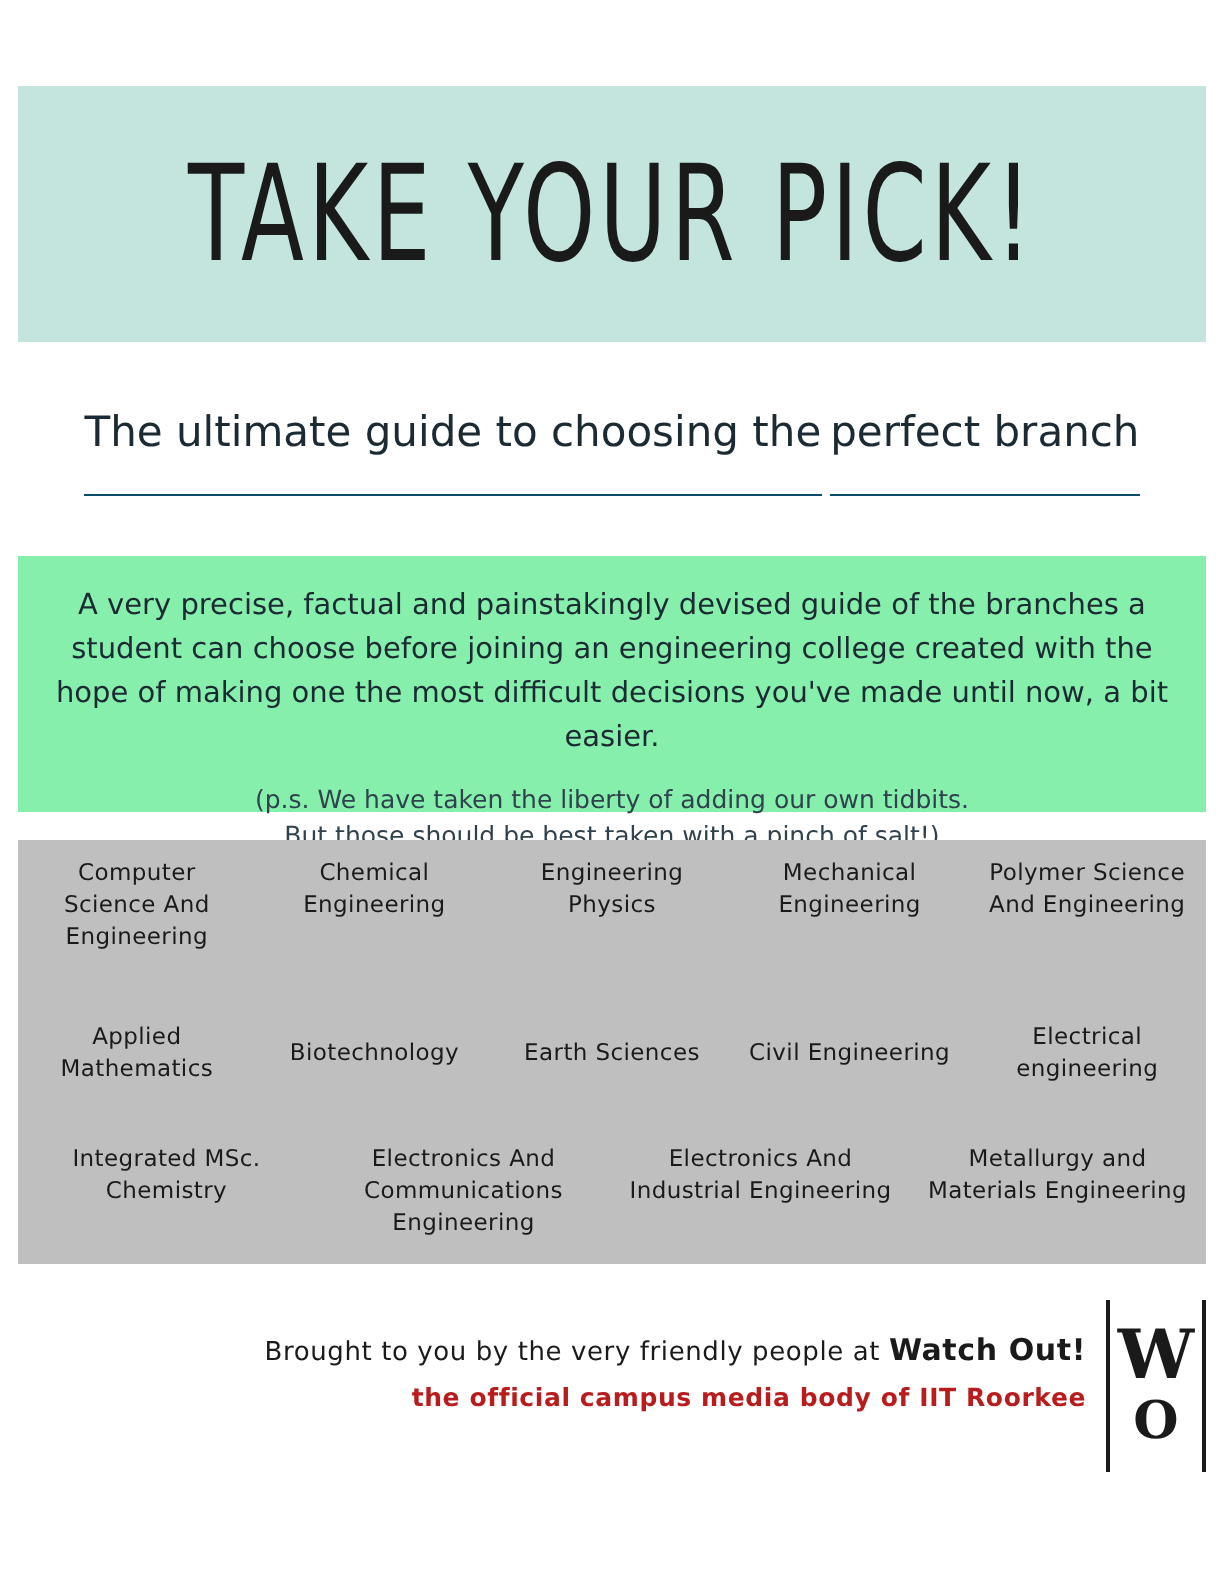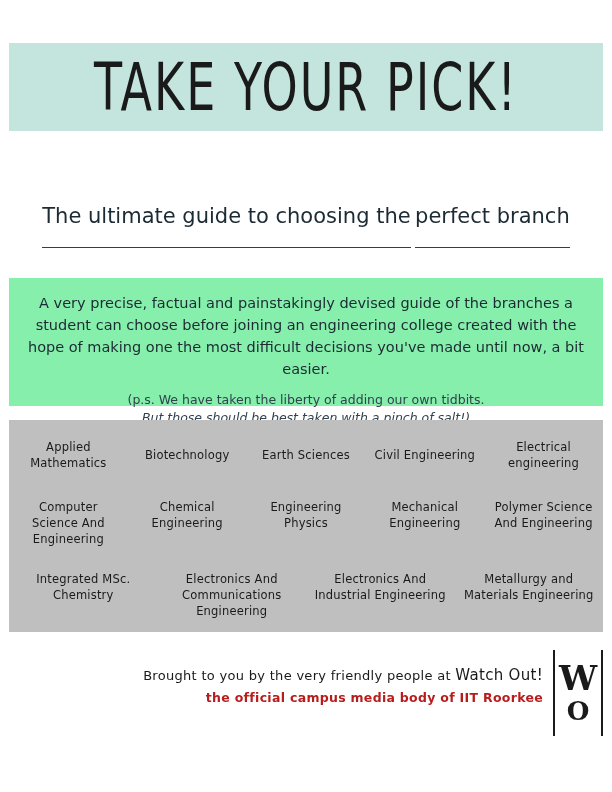--- a/index.html
+++ b/index.html
@@ -20,21 +20,21 @@
     height: 792px;
     background: #ffffff;
   }
 
   
   .title-banner {
     position: absolute;
     left: 9px;
     top: 43px;
     width: 594px;
-    height: 88px;
+    height: 128px;
     background: #c3e5de;
     display: flex;
     align-items: center;
     justify-content: center;
   }
   .title-text {
     font-family: "DejaVu Sans", sans-serif;
     font-size: 46px;
     letter-spacing: 2px;
     color: #1a1a1a;
@@ -142,20 +142,21 @@
   }
   .footer-line-1 {
     font-family: "DejaVu Sans", sans-serif;
     font-size: 13px;
     color: #1a1a1a;
     line-height: 22px;
     letter-spacing: 0.3px;
   }
   .footer-line-1 .brand {
     font-size: 15px;
+    font-weight: bold;
   }
   .footer-line-2 {
     font-family: "DejaVu Sans", sans-serif;
     font-size: 12.5px;
     color: #b91c1c;
     line-height: 22px;
     letter-spacing: 0.3px;
     font-weight: bold;
   }
   .logo {
@@ -197,37 +198,37 @@
   </div>
 
   <div class="subtitle-wrap">
     <div class="subtitle-line">The ultimate guide to choosing the</div>
     <div class="subtitle-line second">perfect branch</div>
   </div>
 
   <div class="desc-band">
     <div class="desc-text">A very precise, factual and painstakingly devised guide of the branches a student can choose before joining an engineering college created with the hope of making one the most difficult decisions you've made until now, a bit easier.</div>
     <div class="desc-note">(p.s. We have taken the liberty of adding our own tidbits.</div>
-    <div class="desc-note" style="margin-top:0;font-style:italic;">But those should be best taken with a pinch of salt!)</div>
+    <div class="desc-note" style="margin-top:0;">But those should be best taken with a pinch of salt!)</div>
   </div>
 
   <div class="branch-table">
+    <div class="branch-row branch-row-2">
+      <div class="branch-cell">Computer Science And Engineering</div>
+      <div class="branch-cell">Chemical Engineering</div>
+      <div class="branch-cell">Engineering Physics</div>
+      <div class="branch-cell">Mechanical Engineering</div>
+      <div class="branch-cell">Polymer Science And Engineering</div>
+    </div>
     <div class="branch-row branch-row-1">
       <div class="branch-cell">Applied Mathematics</div>
       <div class="branch-cell">Biotechnology</div>
       <div class="branch-cell">Earth Sciences</div>
       <div class="branch-cell">Civil Engineering</div>
       <div class="branch-cell">Electrical engineering</div>
-    </div>
-    <div class="branch-row branch-row-2">
-      <div class="branch-cell">Computer Science And Engineering</div>
-      <div class="branch-cell">Chemical Engineering</div>
-      <div class="branch-cell">Engineering Physics</div>
-      <div class="branch-cell">Mechanical Engineering</div>
-      <div class="branch-cell">Polymer Science And Engineering</div>
     </div>
     <div class="branch-row branch-row-3">
       <div class="branch-cell">Integrated MSc. Chemistry</div>
       <div class="branch-cell">Electronics And Communications Engineering</div>
       <div class="branch-cell">Electronics And Industrial Engineering</div>
       <div class="branch-cell">Metallurgy and Materials Engineering</div>
     </div>
   </div>
 
   <div class="footer">

